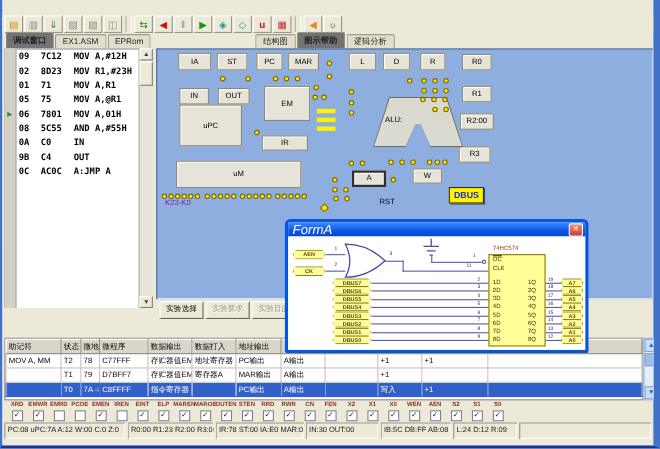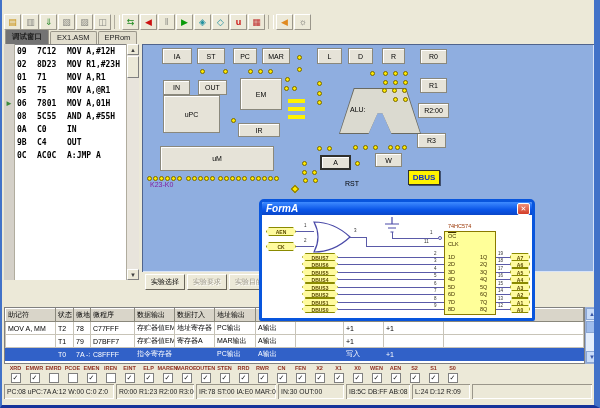--- a/index.html
+++ b/index.html
@@ -51,21 +51,21 @@
   .diag-text.purple{color:#8020A0;}
   
   .expbtn{position:absolute;top:274px;width:40px;height:16px;background:#ECE9D8;border:1px solid;
           border-color:#FFF #6A665A #6A665A #FFF;font-size:7px;text-align:center;line-height:14px;color:#000;box-sizing:border-box;}
   .expbtn.disabled{color:#9A9689;text-shadow:1px 1px 0 #FFF;}
   
   #forma{position:absolute;left:257px;top:199px;width:276px;height:122px;z-index:50;
          border:3px solid #0855DD;border-radius:5px 5px 2px 2px;background:#FFF;box-sizing:border-box;}
   #forma-title{height:13px;background:linear-gradient(180deg,#3E8BFF 0%,#0A55E8 60%,#0A46C8 100%);
                display:flex;align-items:center;border-radius:2px 2px 0 0;}
-  #forma-title span{color:#FFF;font-size:10px;font-weight:bold;font-style:italic;padding-left:4px;flex:1;}
+  #forma-title span{color:#FFF;font-size:12px;font-weight:normal;font-style:italic;padding-left:4px;flex:1;}
   #forma-close{width:11px;height:10px;margin-right:2px;background:linear-gradient(180deg,#F09078,#D23C28);
                border:1px solid #FFF;border-radius:2px;color:#FFF;font-size:7px;line-height:9px;text-align:center;}
   #forma-body{position:relative;width:100%;height:103px;background:#FFF;overflow:hidden;}
   .pill{position:absolute;background:#FFFB9E;border:1px solid #8A8A00;box-sizing:border-box;
         clip-path:polygon(0 50%,10% 0,90% 0,100% 50%,90% 100%,10% 100%);
         font-size:5px;font-weight:bold;color:#5A4A00;text-align:center;}
   .wireh{position:absolute;height:1px;background:#5A5AA8;}
   .wirev{position:absolute;width:1px;background:#5A5AA8;}
   .pin{position:absolute;font-size:4.5px;color:#303030;}
   .chiptxt{position:absolute;font-size:5.5px;color:#403000;}
@@ -146,20 +146,25 @@
       </div>
       <div class="tbtn">
         <span style="color: rgb(96, 96, 96);">☼</span>
       </div>
     </div>
 
   <div class="tabstrip" style="left:3px;top:30px;" id="left-tabs">
       <div class="tab active">调试窗口</div>
       <div class="tab">EX1.ASM</div>
       <div class="tab">EPRom</div>
+    </div>
+  <div class="tabstrip" style="left:230px;top:30px;" id="right-tabs">
+      <div class="tab">结构图</div>
+      <div class="tab active">图示帮助</div>
+      <div class="tab">逻辑分析</div>
     </div>
 
   <div id="codewrap">
     <div id="gutter">
         <div class="cur-arrow" style="top: 55px;">►</div>
       </div>
     <div id="codelines">
         <div class="codeline" style="top: 3px;"><span class="c-addr">09</span><span class="c-hex">7C12</span><span class="c-asm">MOV A,#12H</span></div>
         <div class="codeline" style="top: 16px;"><span class="c-addr">02</span><span class="c-hex">8D23</span><span class="c-asm">MOV R1,#23H</span></div>
         <div class="codeline" style="top: 29px;"><span class="c-addr">01</span><span class="c-hex">71</span><span class="c-asm">MOV A,R1</span></div>

